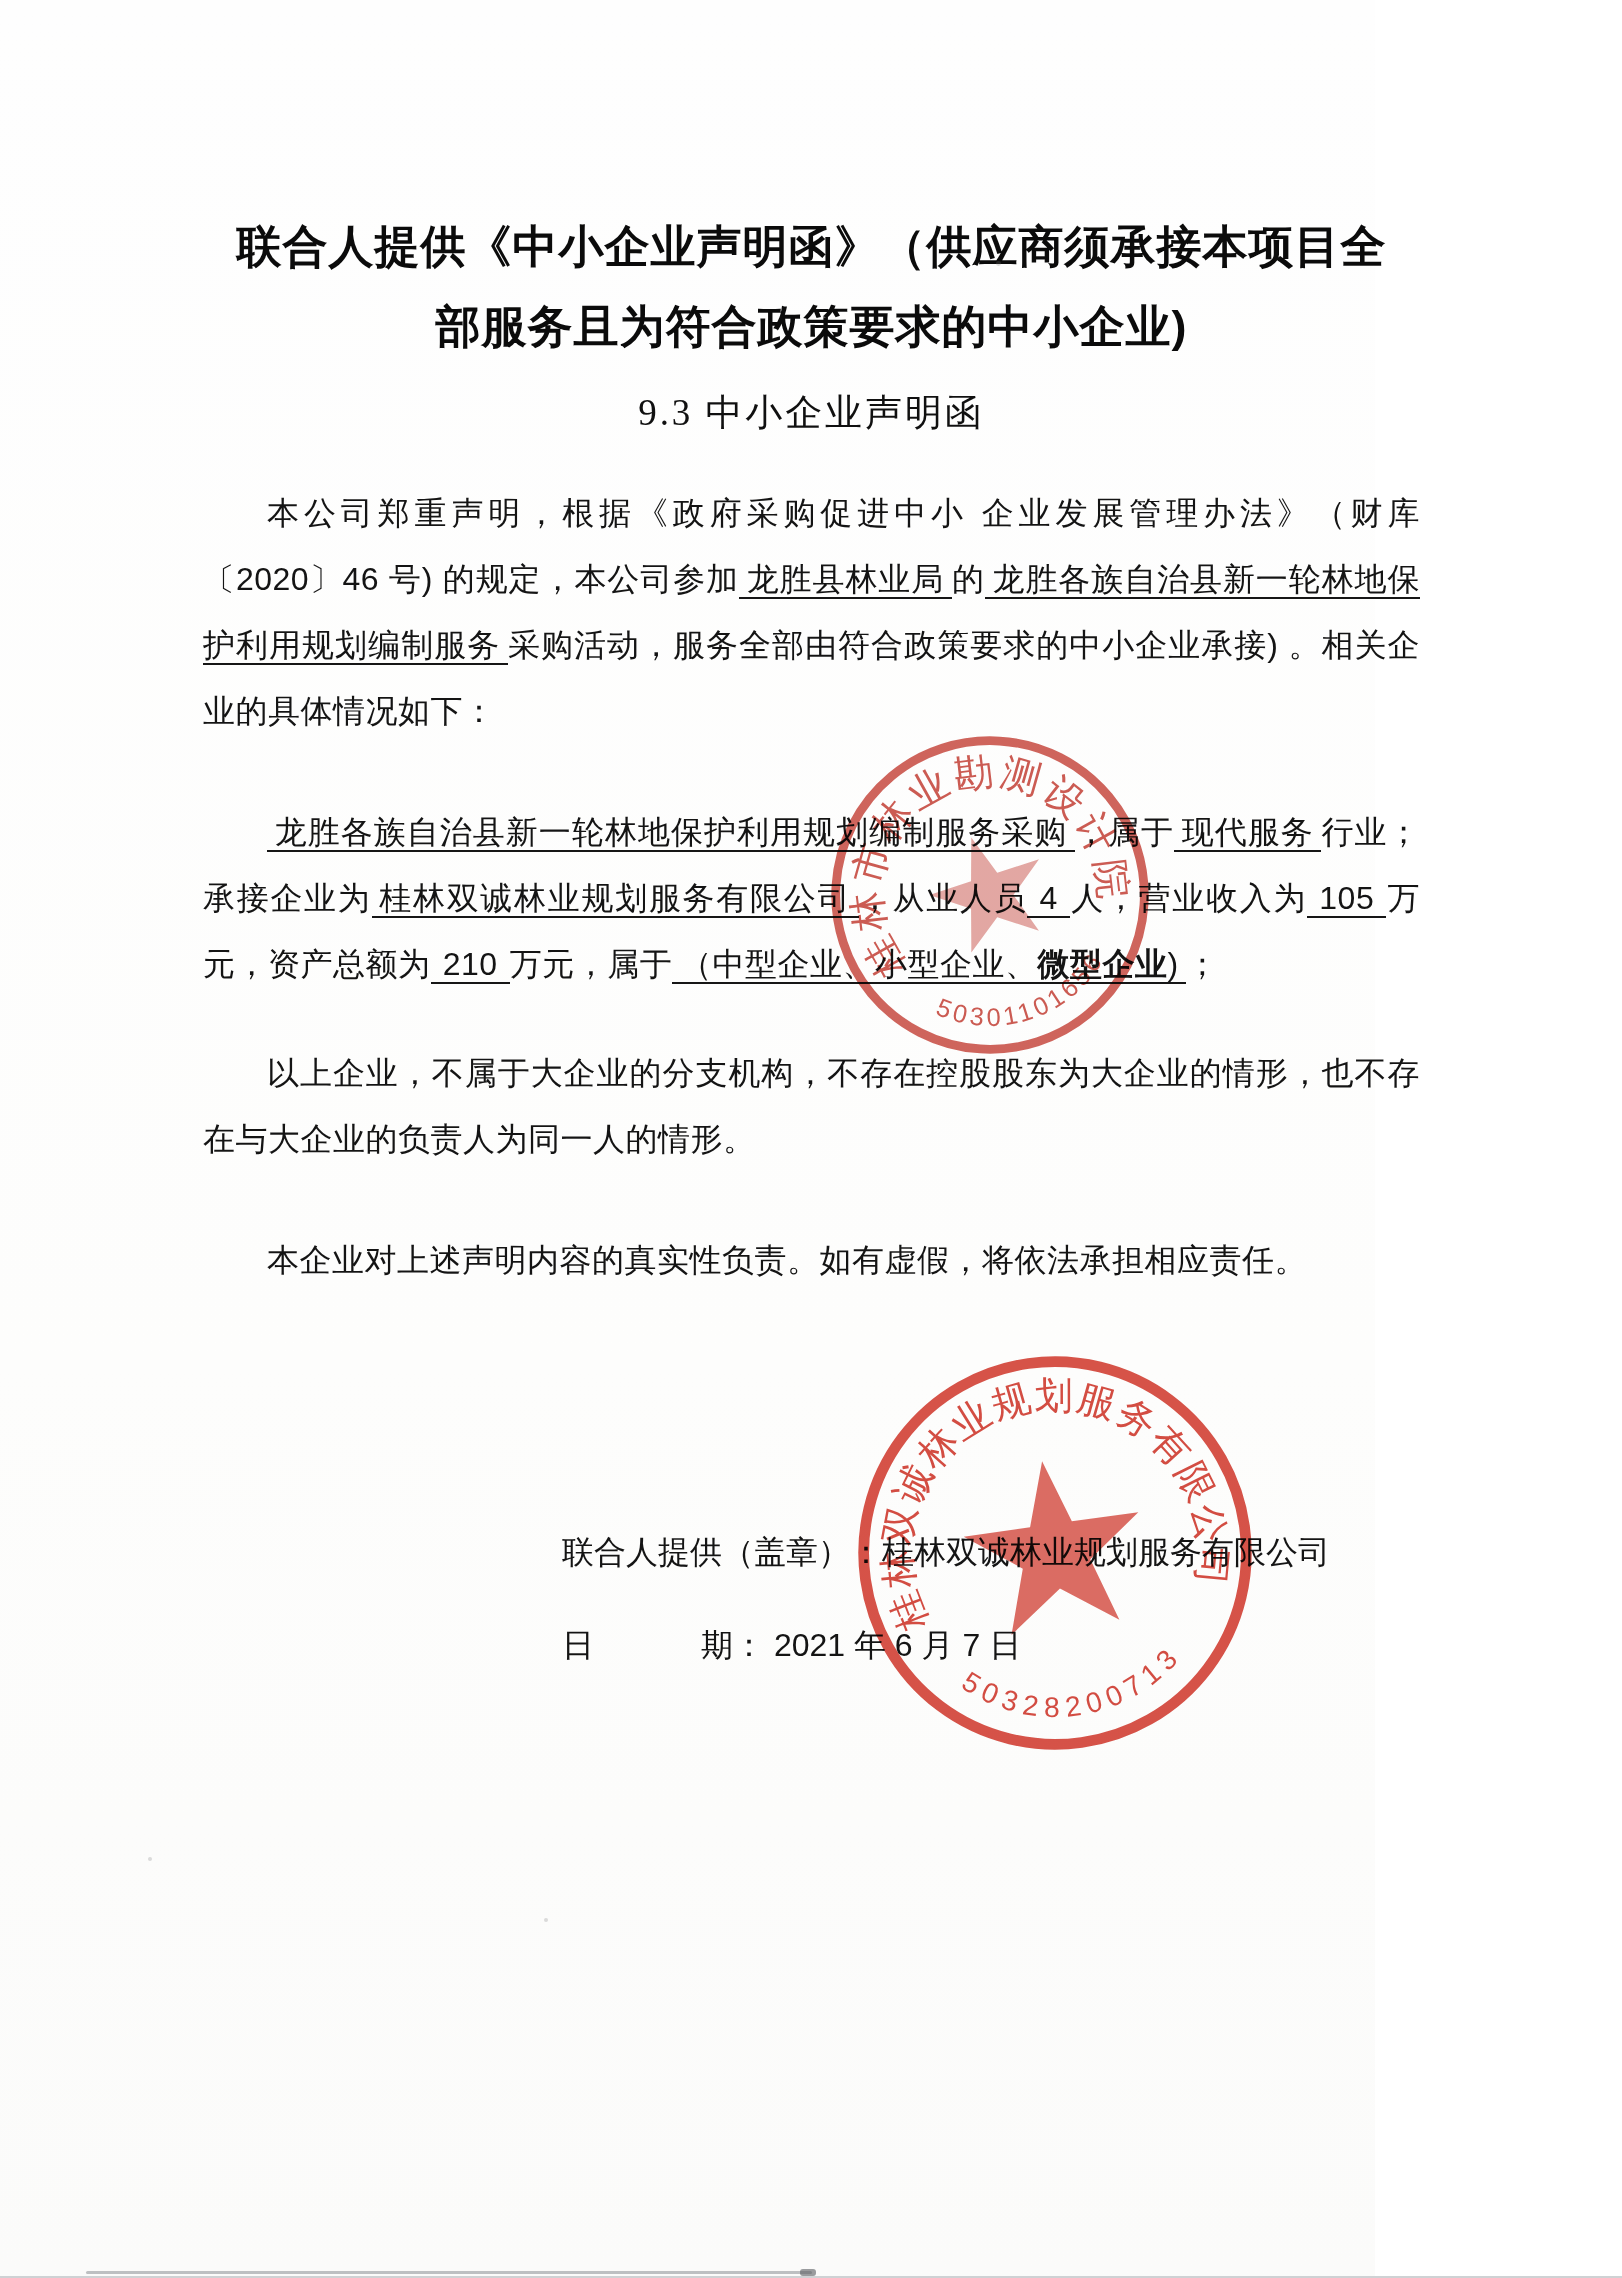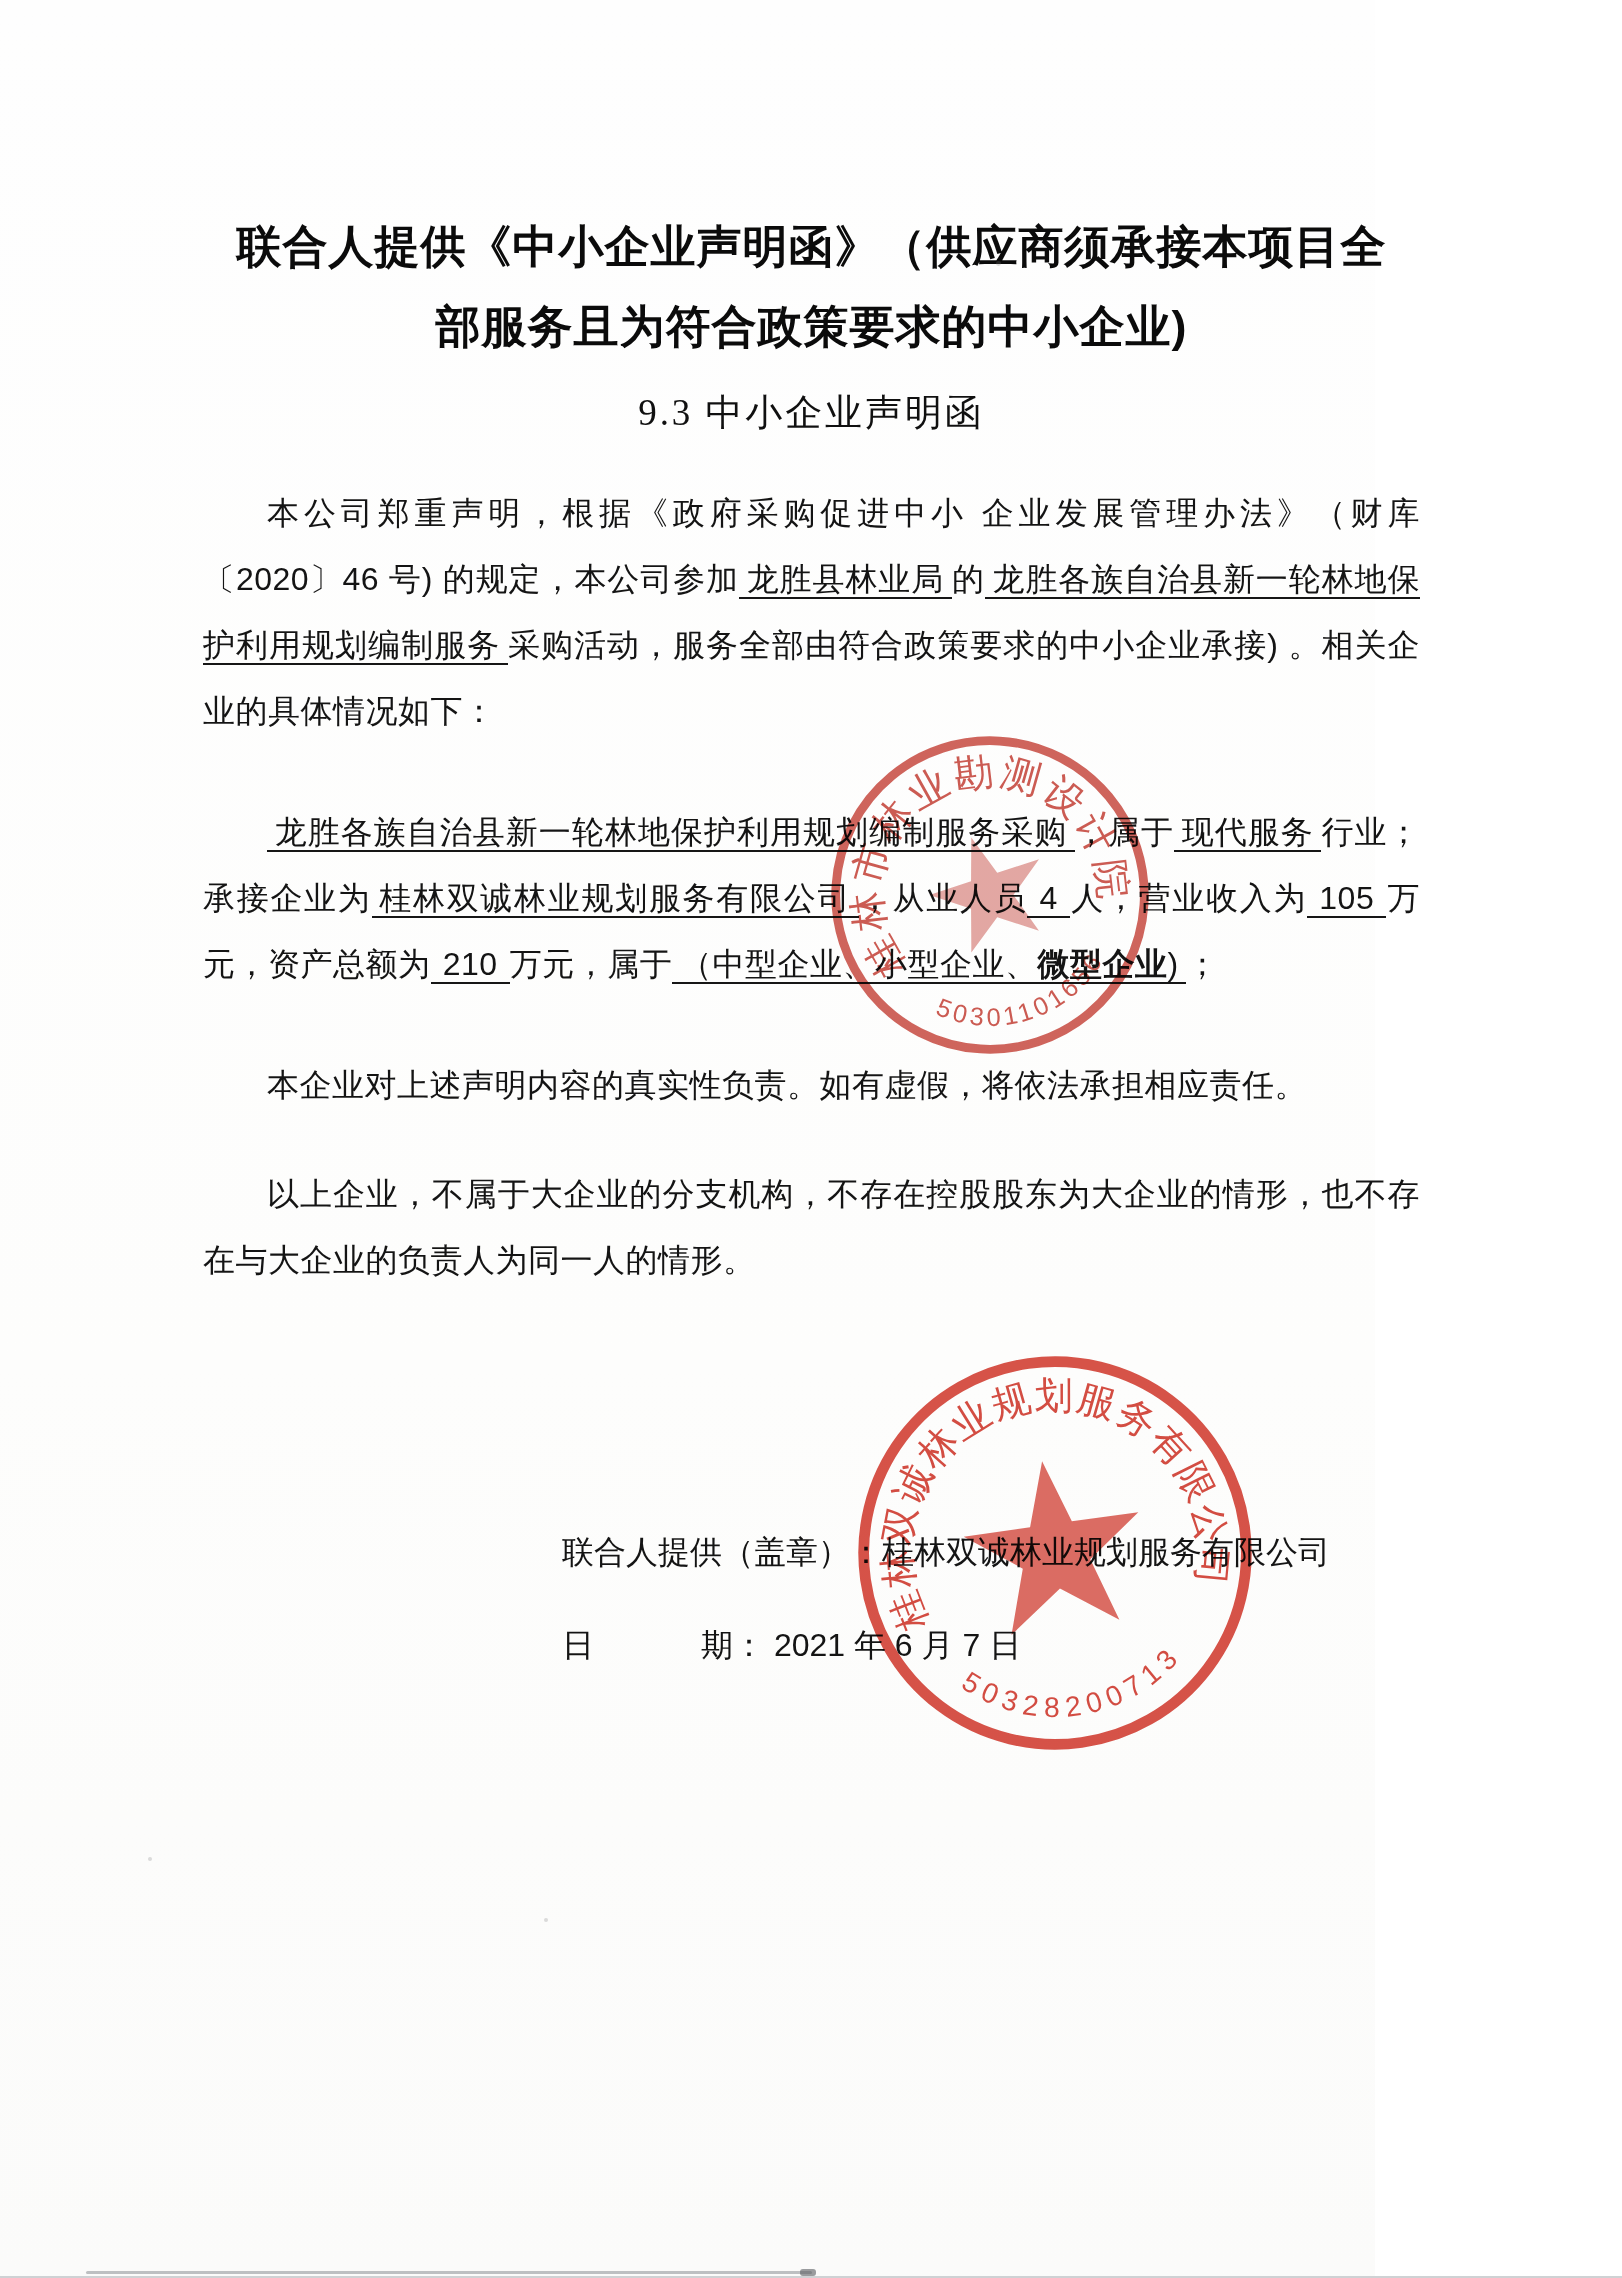--- a/index.html
+++ b/index.html
@@ -122,23 +122,23 @@
       <div>联合人提供《中小企业声明函》（供应商须承接本项目全</div>
       <div>部服务且为符合政策要求的中小企业)</div>
     </div>
 
     <div class="heading">9.3 中小企业声明函</div>
 
     <p class="para indent p1"><span>本公司郑重声明，根据《政府采购促进中小 企业发展管理办法》（财库〔2020〕46 号) 的规定，本公司参加</span><span class="u">龙胜县林业局</span><span>的</span><span class="u">龙胜各族自治县新一轮林地保护利用规划编制服务</span><span>采购活动，服务全部由符合政策要求的中小企业承接) 。相关企业的具体情况如下：</span></p>
 
     <p class="para indent p2"><span class="u">龙胜各族自治县新一轮林地保护利用规划编制服务采购</span><span>，属于</span><span class="u">现代服务</span><span>行业；承接企业为</span><span class="u">桂林双诚林业规划服务有限公司</span><span>，从业人员</span><span class="u u-num">4</span><span>人，营业收入为</span><span class="u u-num">105</span><span>万元，资产总额为</span><span class="u u-num">210</span><span>万元，属于</span><span class="u"><span>（中型企业、小型企业、</span><span class="bold">微型企业</span><span>)</span></span><span>；</span></p>
 
+    <p class="para indent p3">以上企业，不属于大企业的分支机构，不存在控股股东为大企业的情形，也不存在与大企业的负责人为同一人的情形。</p>
+
     <p class="para indent p4">本企业对上述声明内容的真实性负责。如有虚假，将依法承担相应责任。</p>
-
-    <p class="para indent p3">以上企业，不属于大企业的分支机构，不存在控股股东为大企业的情形，也不存在与大企业的负责人为同一人的情形。</p>
 
     <div class="sig-block">
       <div><span>联合人提供（盖章）：</span><span>桂林双诚林业规划服务有限公司</span></div>
       <div class="date-line"><span>日</span><span class="date-gap"></span><span>期：</span> <span>2021 年 6 月 7 日</span></div>
     </div>
 
   </div>
 
   <div class="stamp stamp-1">
     <svg width="332" height="332" viewBox="0 0 340 340">

